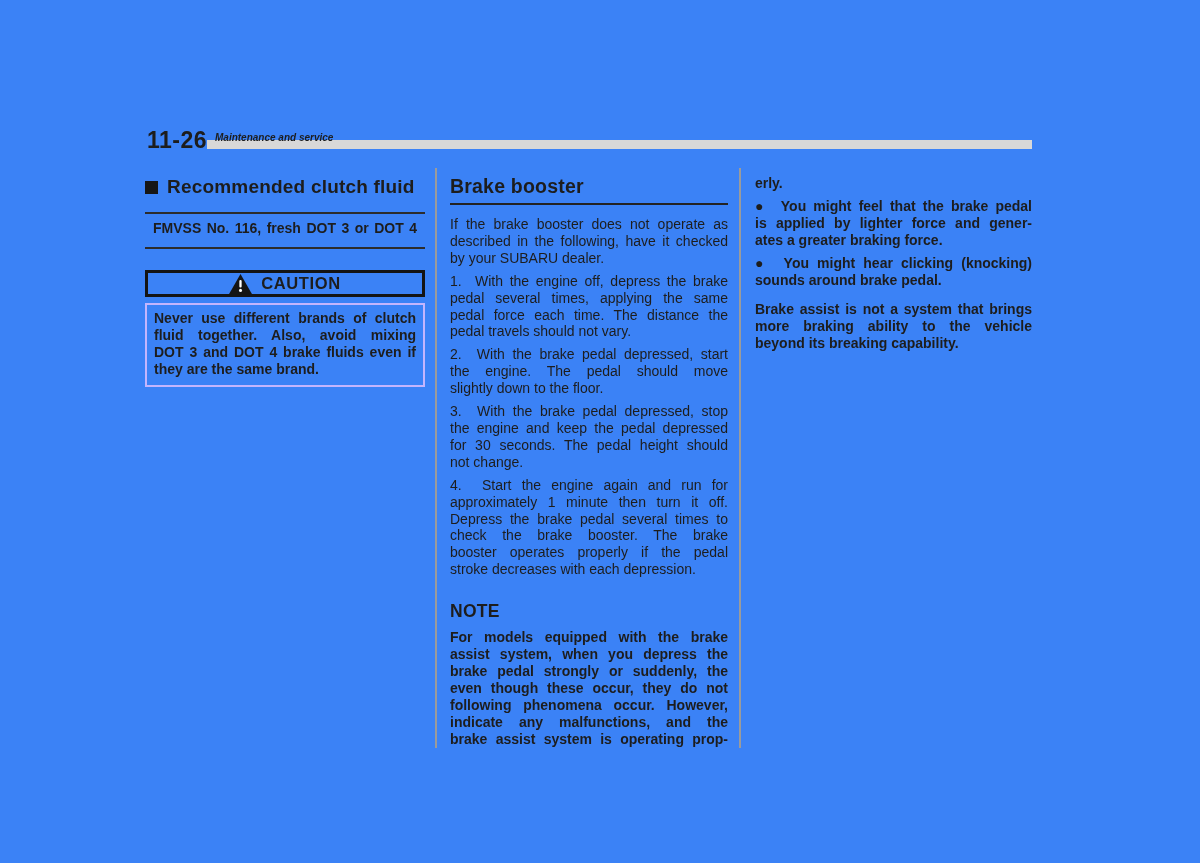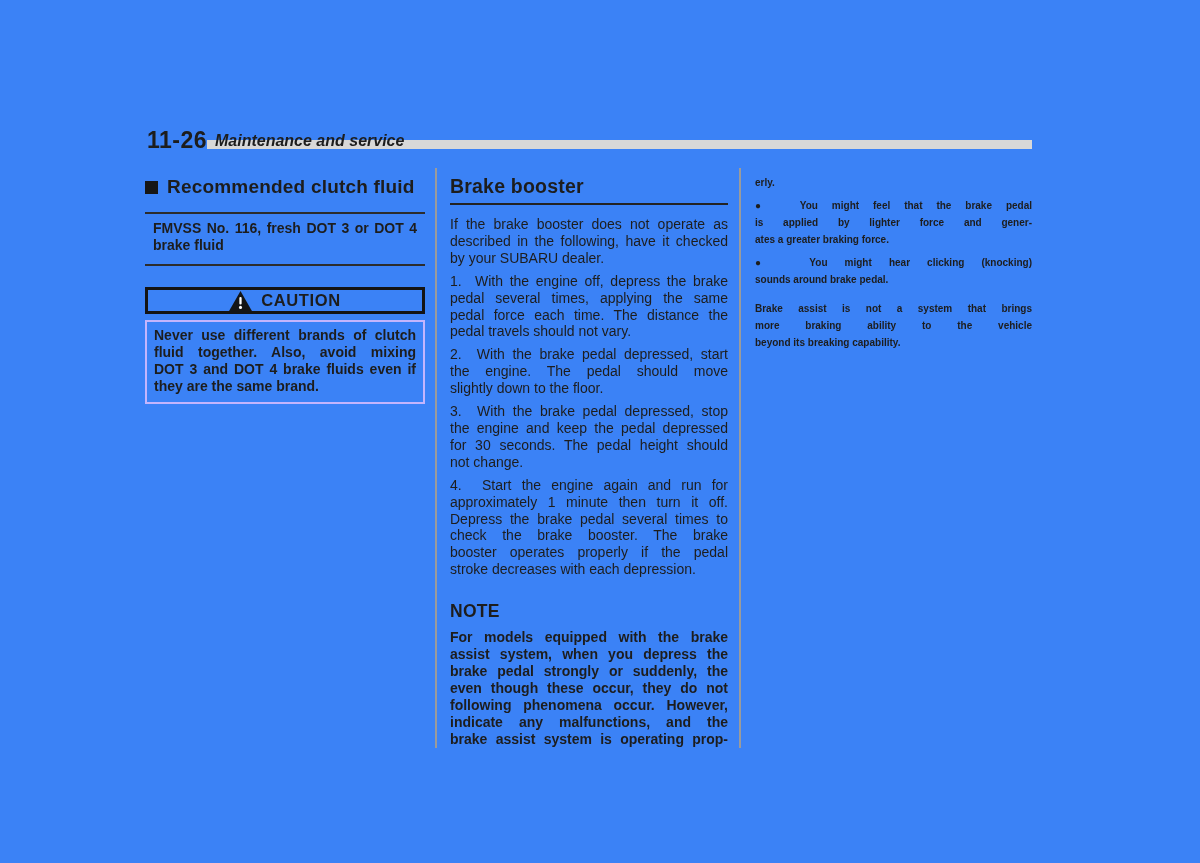--- a/index.html
+++ b/index.html
@@ -16,32 +16,32 @@
   .page-num {
     position:absolute; left:147px; top:127px;
     font-size:23px; font-weight:bold; letter-spacing:0.5px;
   }
   .band {
     position:absolute; left:207px; top:140px;
     width:825px; height:9px; background:#d8d8d8;
   }
   .chapter {
     position:absolute; left:215px; top:132px;
-    font-size:16px; font-weight:bold; font-style:italic;
+    font-size:10px; font-weight:bold; font-style:italic;
   }
 
   
   .vdiv { position:absolute; top:168px; width:2px; height:580px; background:#9b9b9b; }
   .vdiv1 { left:435px; }
   .vdiv2 { left:739px; }
 
   .col-left  { position:absolute; left:145px; top:176px; width:280px; }
   .col-mid   { position:absolute; left:450px; top:170px; width:278px; }
   .col-right { position:absolute; left:755px; top:170px; width:277px;
-               font-weight:bold; font-size:10px; line-height:16.9px; padding-top:5px; box-sizing:border-box; }
+               font-weight:bold; font-size:14px; line-height:16.9px; padding-top:5px; box-sizing:border-box; }
 
   
   .jl      { text-align:justify; text-align-last:justify; }
   .jl-last { text-align:left;    text-align-last:left; }
   .para + .para { margin-top:6px; }
 
   
   .sec-heading { display:flex; align-items:center; font-size:19px; font-weight:bold; letter-spacing:0.2px; }
   .sq { width:13px; height:13px; background:#161616; margin-right:9px; flex:0 0 auto; }
 
@@ -84,21 +84,20 @@
   <div class="vdiv vdiv2"></div>
 
   <div class="col-left">
     <div class="sec-heading">
       <span class="sq"></span>
       <span>Recommended clutch fluid</span>
     </div>
     <div class="rule"></div>
     <div class="spec">
         <div class="jl">FMVSS No. 116, fresh DOT 3 or DOT 4</div>
-        <div class="jl jl-last">brake fluid</div>
       </div>
     <div class="rule" style="margin-top:5px;"></div>
 
     <div class="caution-title">
       <svg width="23" height="20" viewBox="0 0 24 21">
         <path d="M12 0 L24 21 L0 21 Z" fill="#141414"></path>
         <rect x="10.8" y="6.2" width="2.4" height="8" rx="1.1" fill="#ffffff"></rect>
         <circle cx="12" cy="17.2" r="1.6" fill="#ffffff"></circle>
       </svg>
       <span>CAUTION</span>

